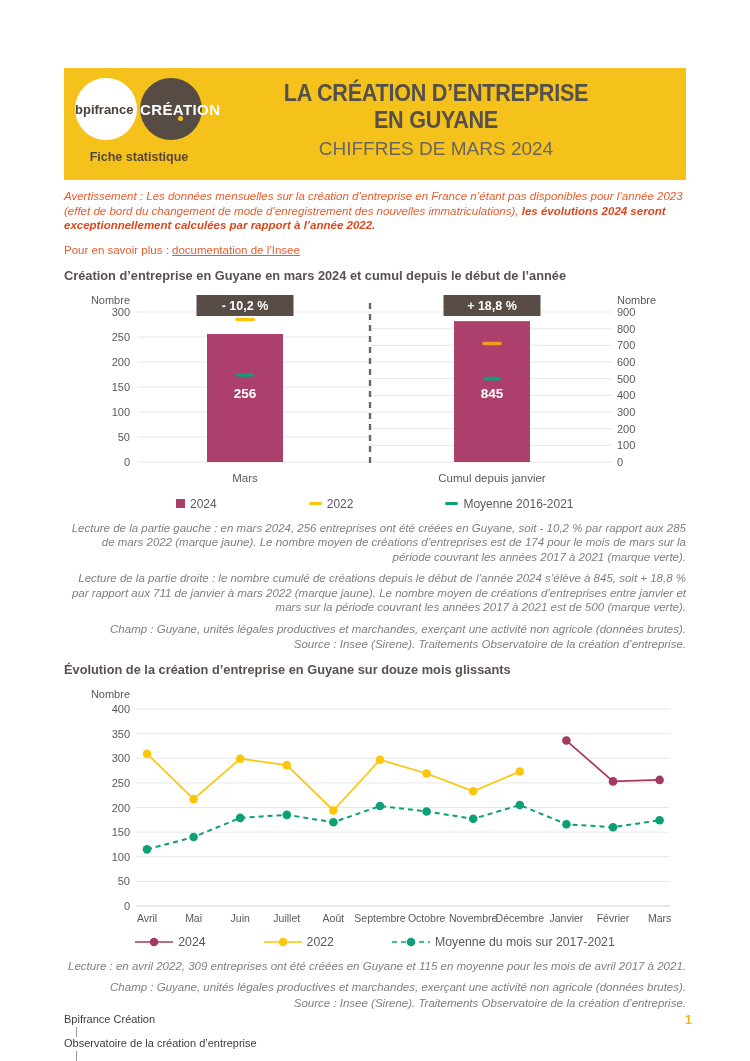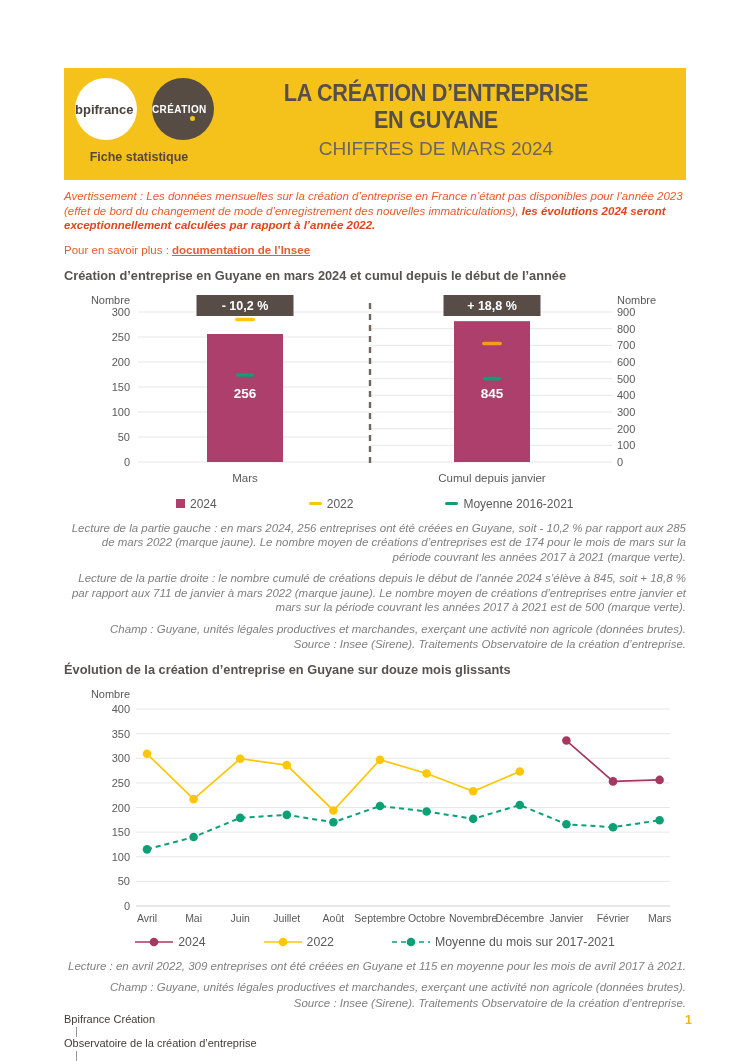--- a/index.html
+++ b/index.html
@@ -7,34 +7,34 @@
     width:750px;height:1061px;background:#ffffff;position:relative;overflow:hidden;
     font-family:"Liberation Sans",sans-serif;color:#3f3c39;
   }
   .content{position:absolute;left:64px;top:0;width:622px;}
 
   
   .band{margin-top:68px;height:112px;background:#F5C21B;position:relative;}
   .logo-circle{position:absolute;border-radius:50%;width:62px;height:62px;top:10px;
     display:flex;align-items:center;}
   .logo-bpi{left:11px;background:#ffffff;color:#4a423b;font-weight:bold;font-size:13px;}
-  .logo-crea{left:88px;background:#574C44;color:#ffffff;font-weight:bold;font-size:10px;letter-spacing:.4px;}
+  .logo-crea{left:76px;background:#574C44;color:#ffffff;font-weight:bold;font-size:15px;letter-spacing:.4px;}
   .logo-crea .dot{position:absolute;width:5px;height:5px;border-radius:50%;background:#F5C21B;bottom:19px;left:38px;}
   .fiche{position:absolute;left:0;top:82px;width:150px;text-align:center;
     font-size:12.5px;font-weight:bold;color:#57473B;}
   .titles{position:absolute;left:150px;right:28px;top:11px;text-align:center;}
   .title-line{font-size:24px;font-weight:800;color:#55504B;line-height:27px;
     transform:scaleX(.9);transform-origin:center;letter-spacing:-.3px;}
   .subtitle{font-size:19px;color:#6A6561;margin-top:5px;}
 
   
   .warning{margin-top:9px;font-size:11.5px;line-height:14.6px;font-style:italic;color:#E65C2E;}
   .warning b{color:#E0461E;}
   .more{margin-top:5px;font-size:11.5px;color:#E65C2E;}
-  .more a{color:#E65C2E;text-decoration:underline;cursor:pointer;font-weight:bold;}
+  .more a{color:#E65C2E;text-decoration:underline;cursor:pointer;}
   .sec-title{margin-top:10px;font-size:12.8px;font-weight:bold;color:#57524E;}
   .reading{margin-top:10px;}
   .reading p{margin:0 0 7px 0;font-size:11.5px;line-height:14.5px;font-style:italic;color:#7F7F7F;text-align:right;}
   .reading p.tight{margin-bottom:1px;}
 
   
   .chart{margin-top:12px;}
   svg text{font-family:"Liberation Sans",sans-serif;}
   .legend{display:flex;align-items:center;font-size:12px;color:#595959;}
   .legend1{margin-top:4px;margin-left:112px;gap:92px;}

